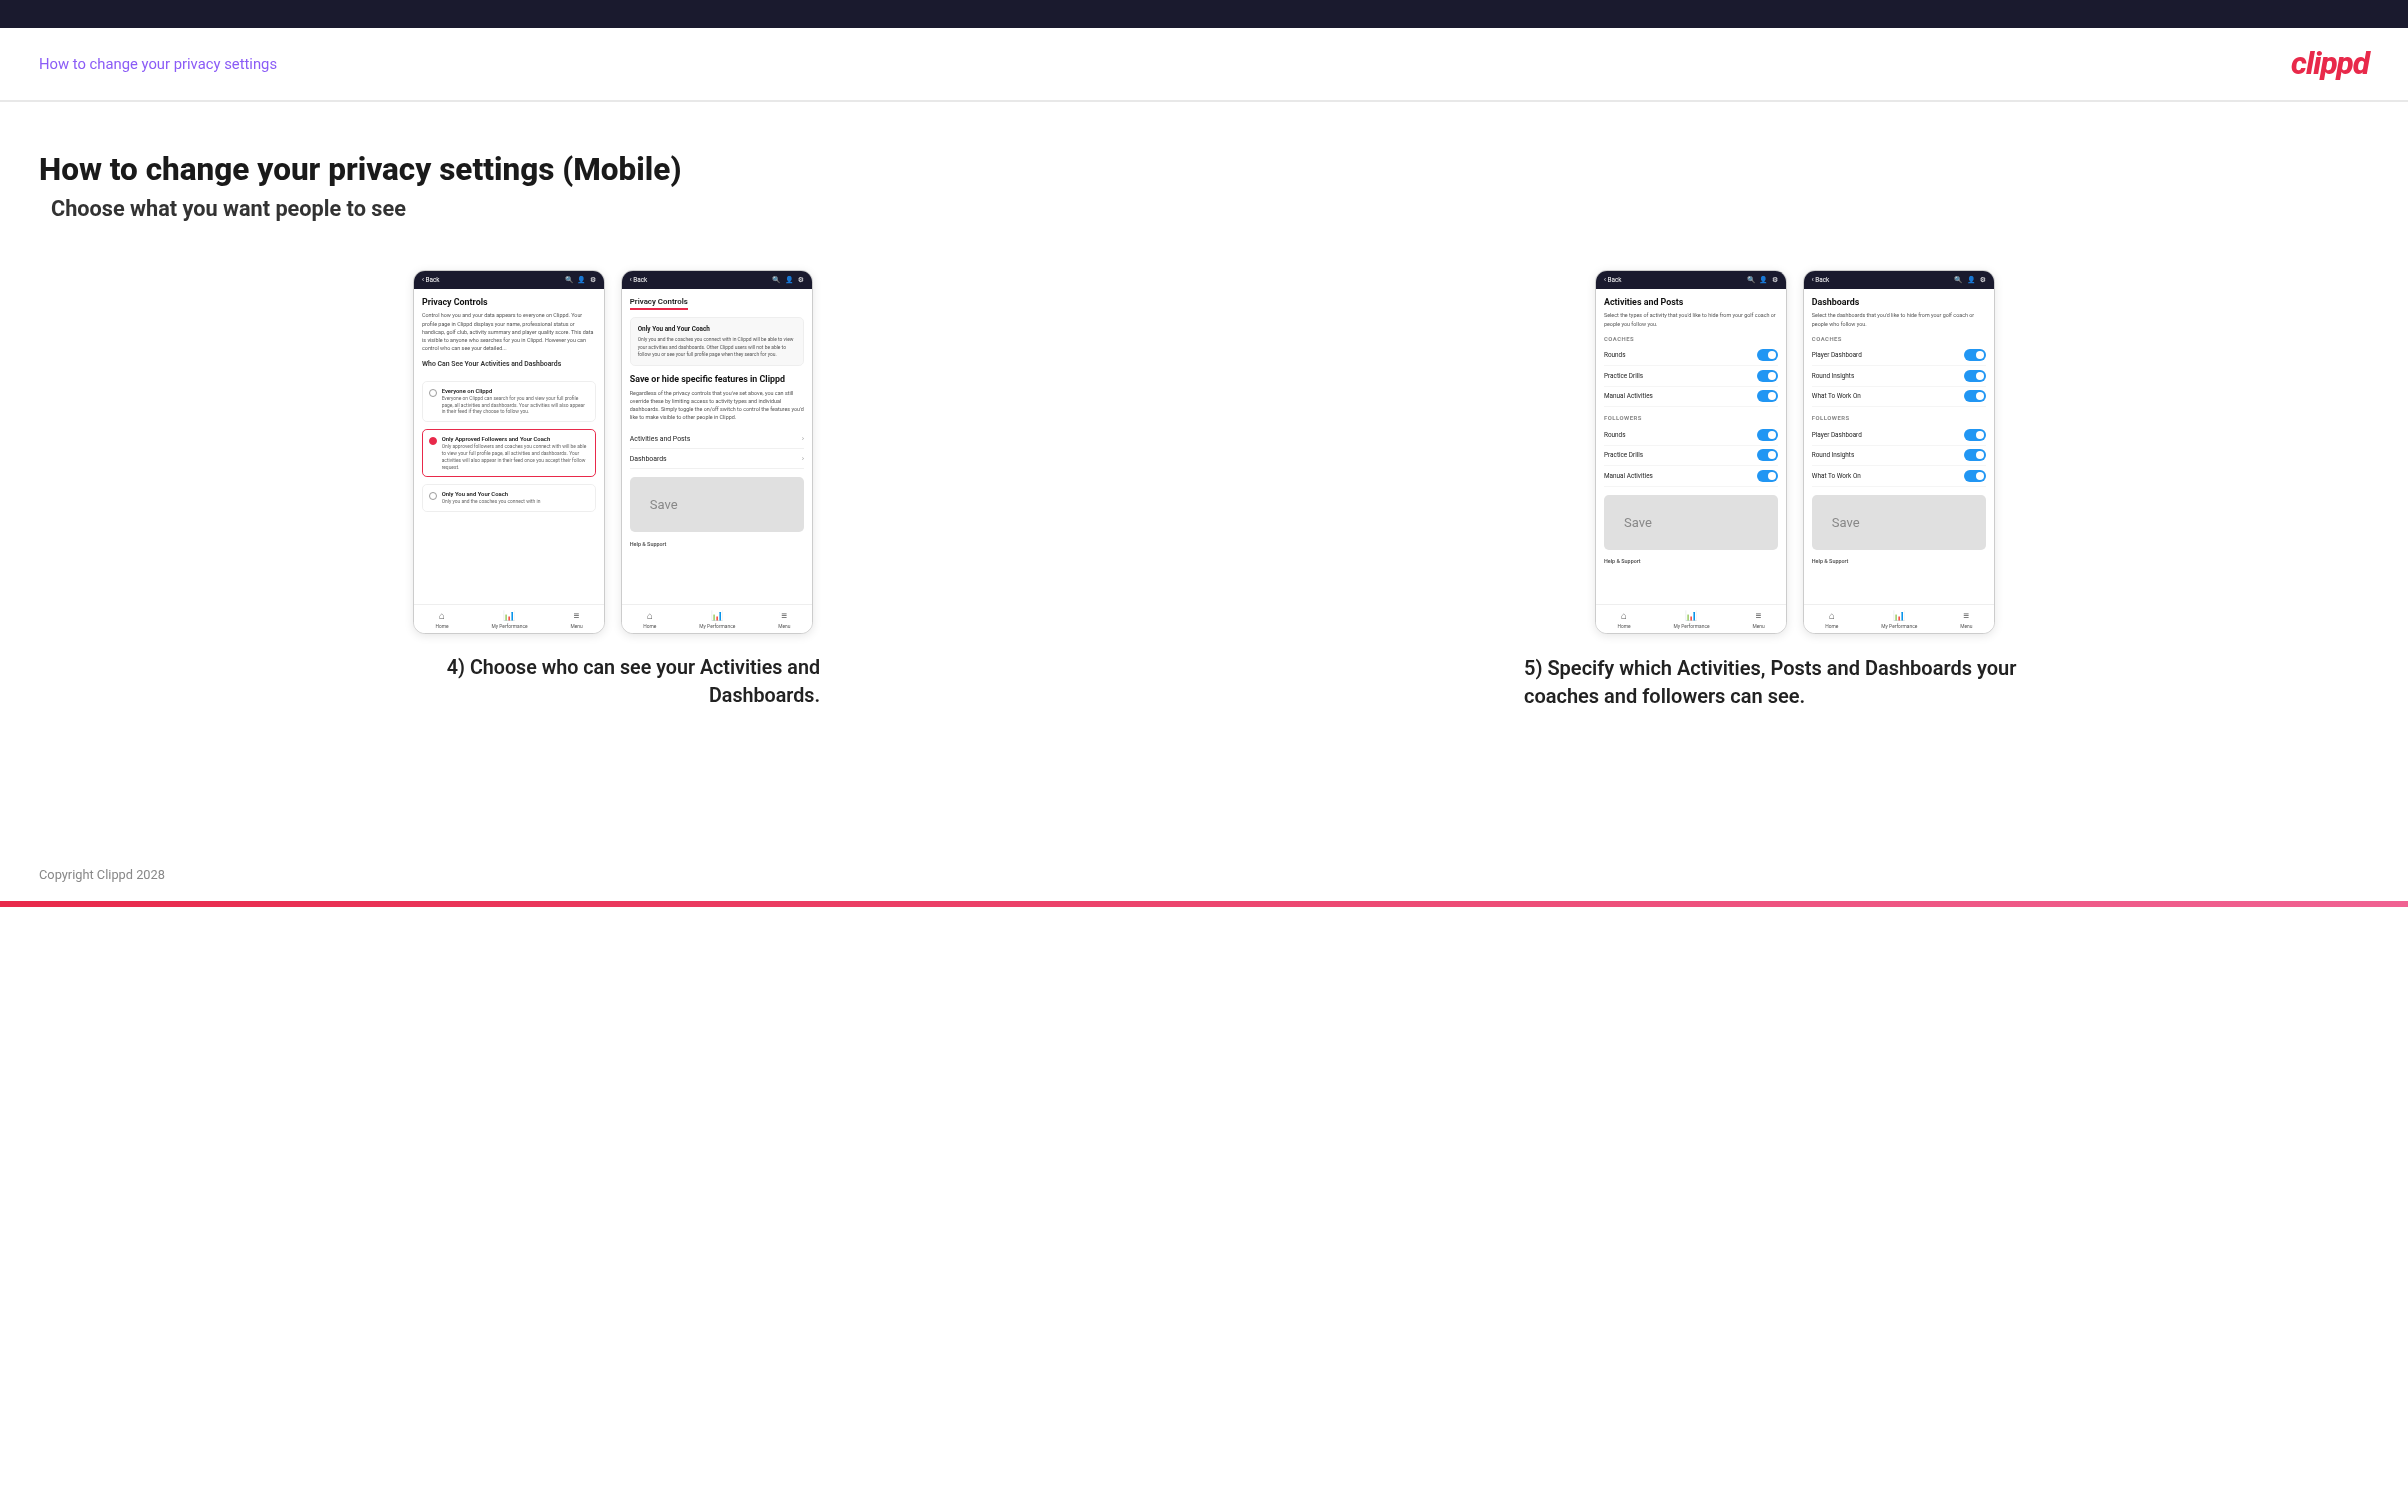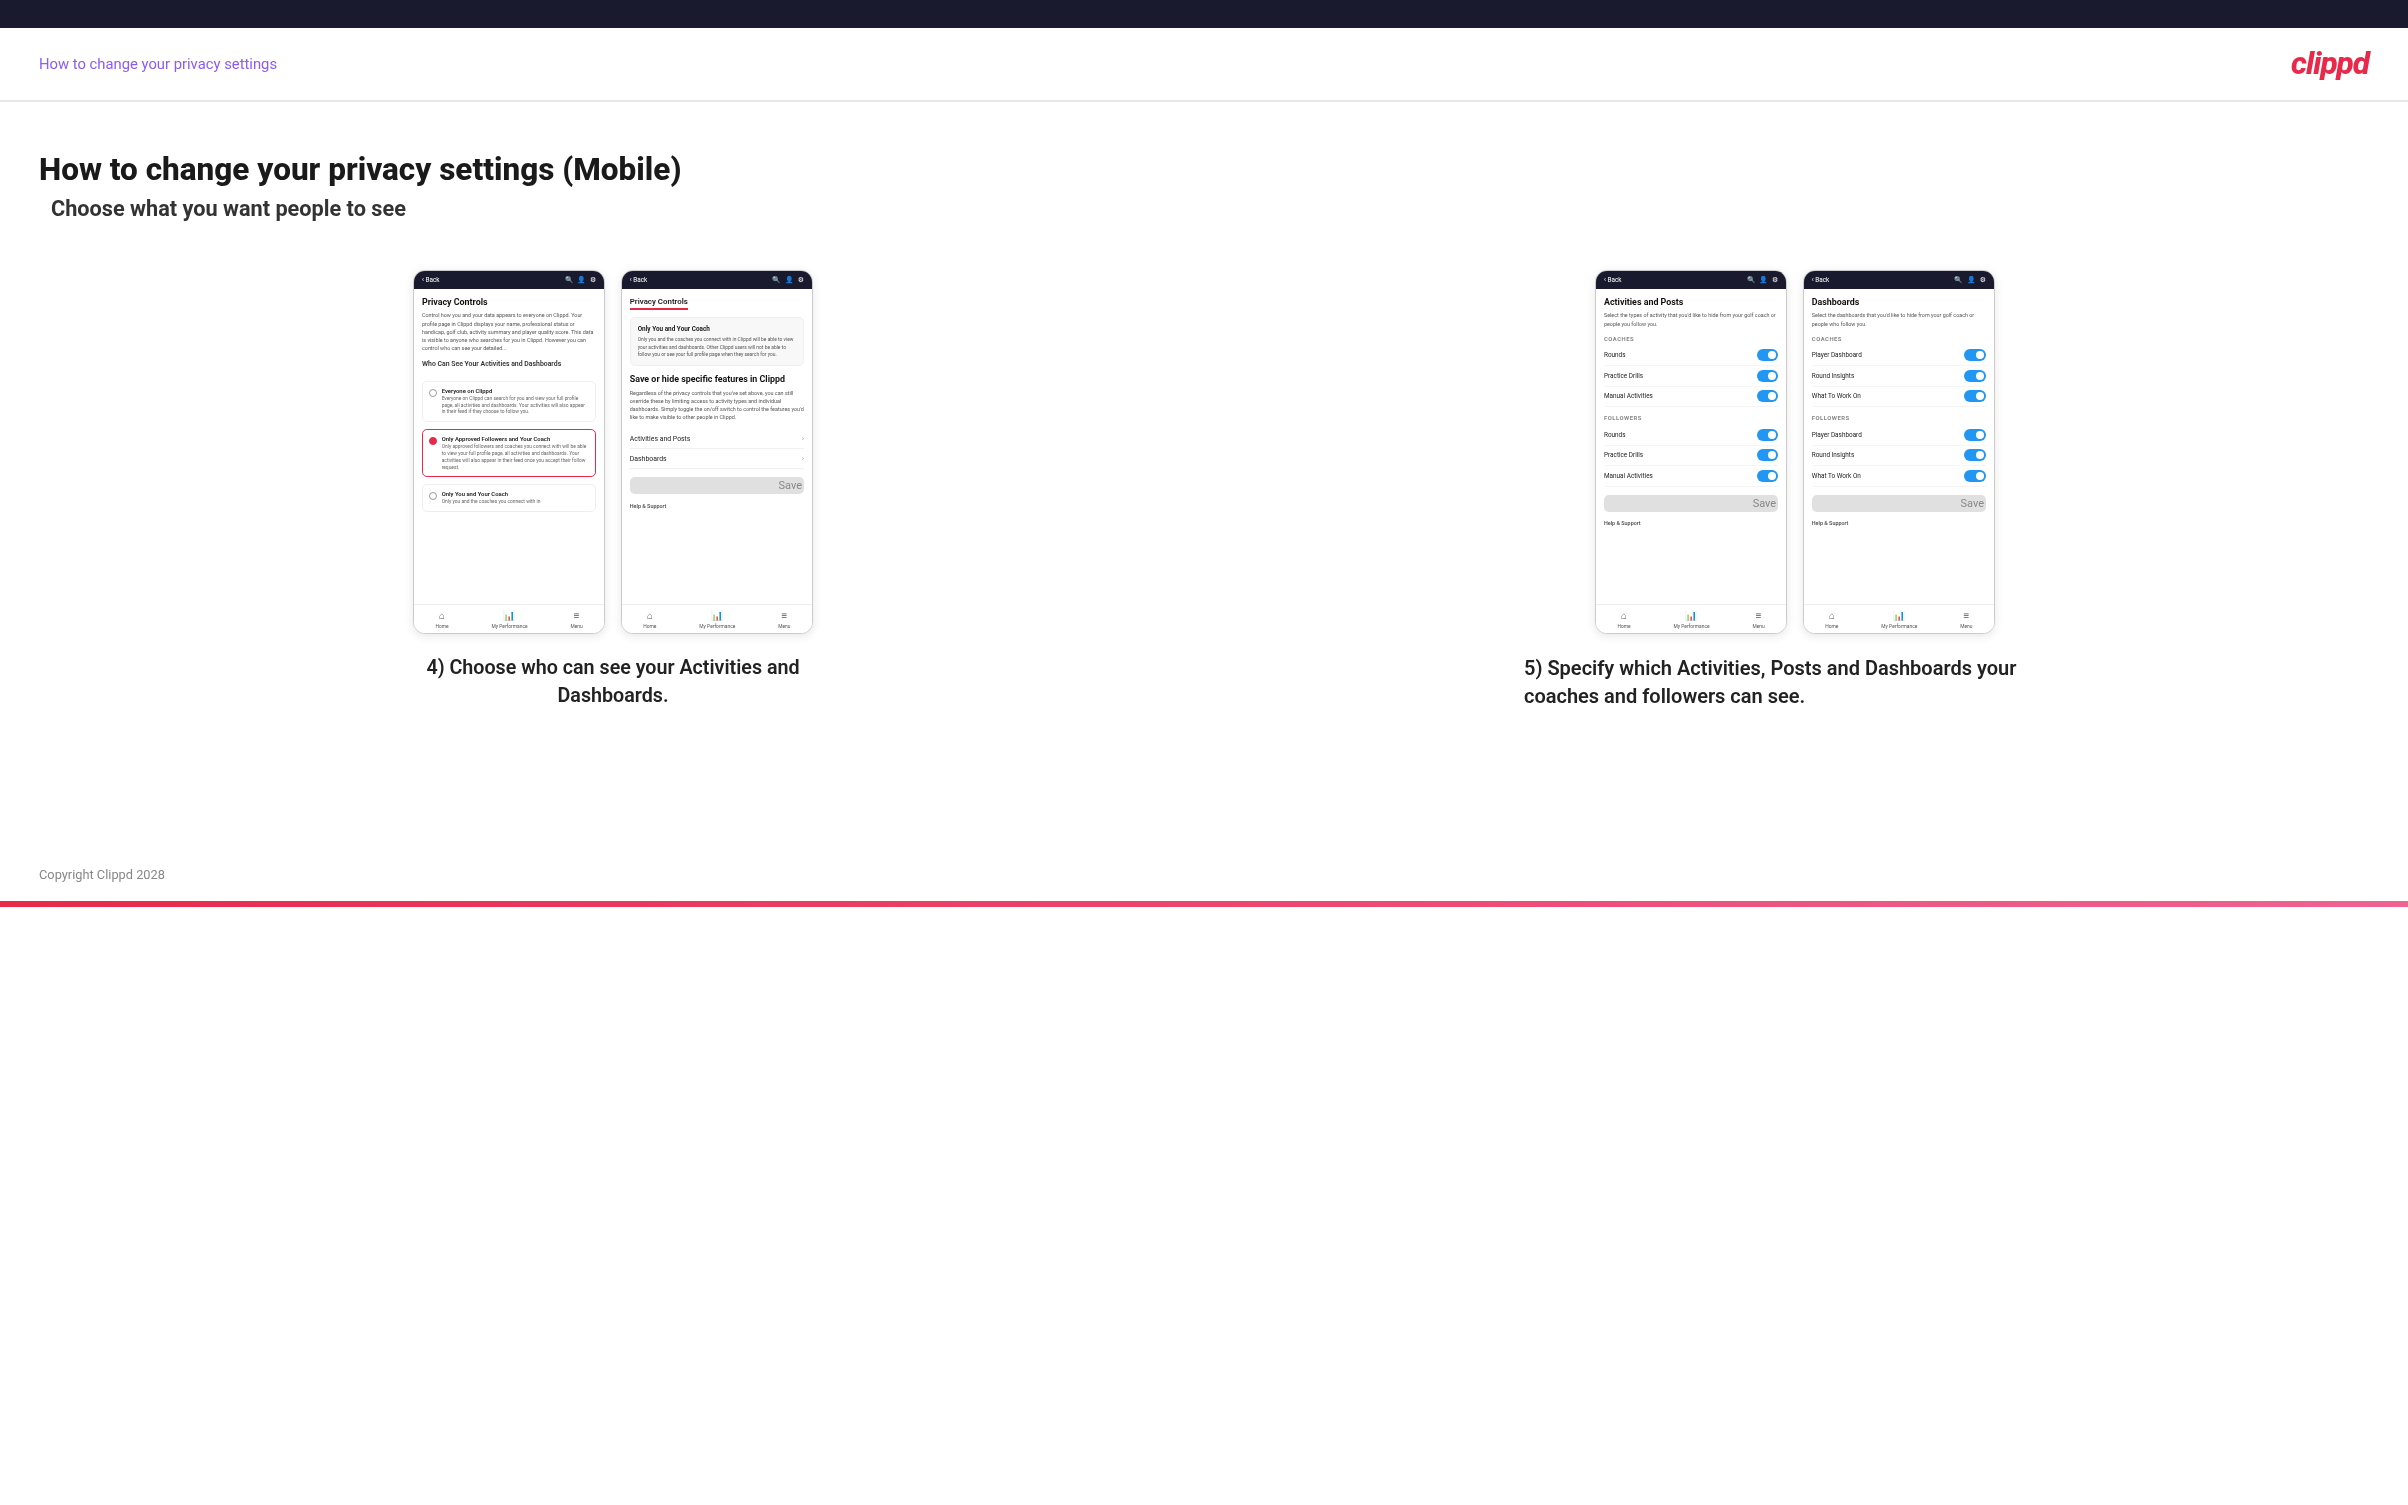--- a/index.html
+++ b/index.html
@@ -217,26 +217,26 @@
     }
     .nav-link-chevron {
       color: #999;
       font-size: 7.9px;
     }
 
     .save-btn {
       width: 100%;
       background: #e0e0e0;
       border: none;
-      padding: 2px;
+      padding: 20px;
       border-radius: 4.9px;
-      font-size: 11px;
+      font-size: 13px;
       color: #888;
       margin-top: 7.9px;
-      text-align: right;
+      text-align: left;
     }
 
     
     .toggle-row {
       display: flex;
       align-items: center;
       justify-content: space-between;
       padding: 3.9px 0;
       border-bottom: 1px solid #f5f5f5;
     }
@@ -293,21 +293,21 @@
     .bottom-nav-label {
       font-size: 4.9px;
       color: #555;
     }
 
     
     .caption {
       font-size: 19.7px;
       font-weight: 600;
       color: #222;
-      text-align: center;
+      text-align: right;
       line-height: 1.4;
       max-width: 414px;
     }
 
     .caption-large {
       font-size: 20px;
       font-weight: 600;
       color: #222;
       text-align: left;
       line-height: 1.4;

